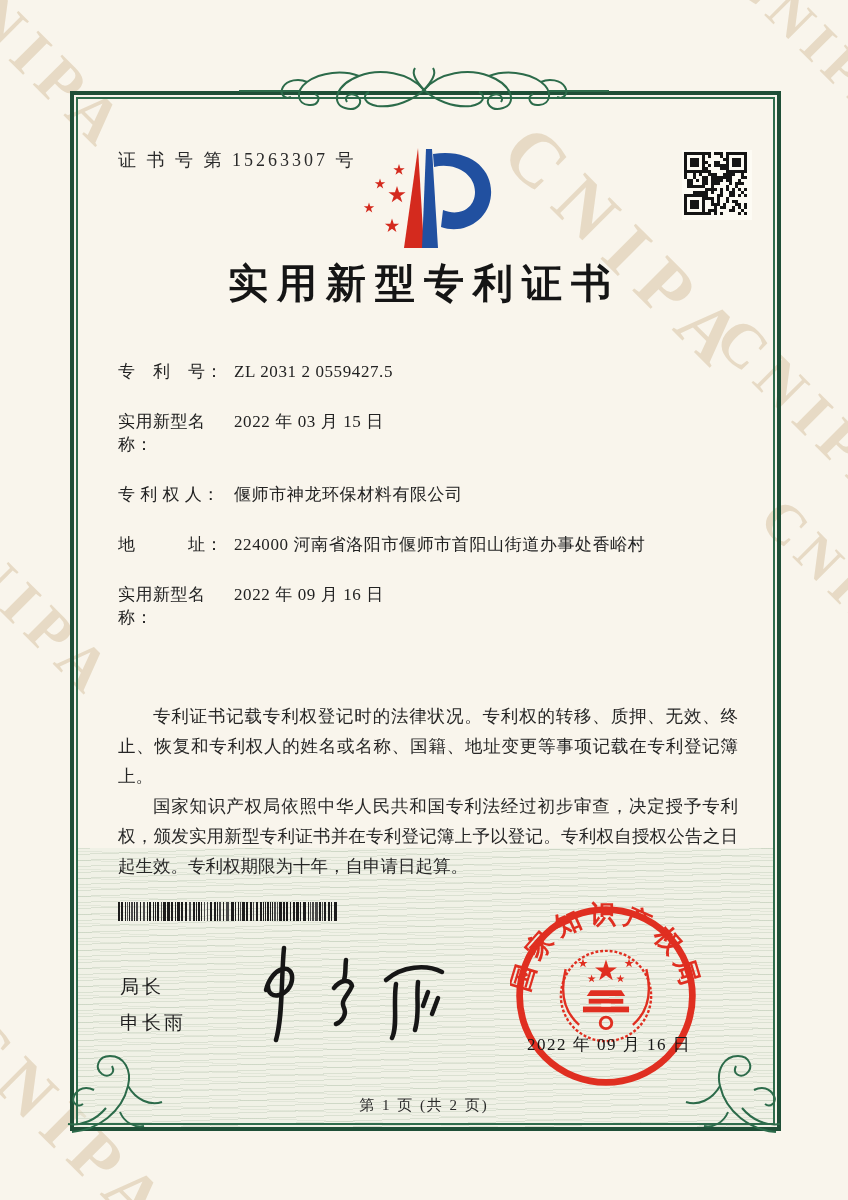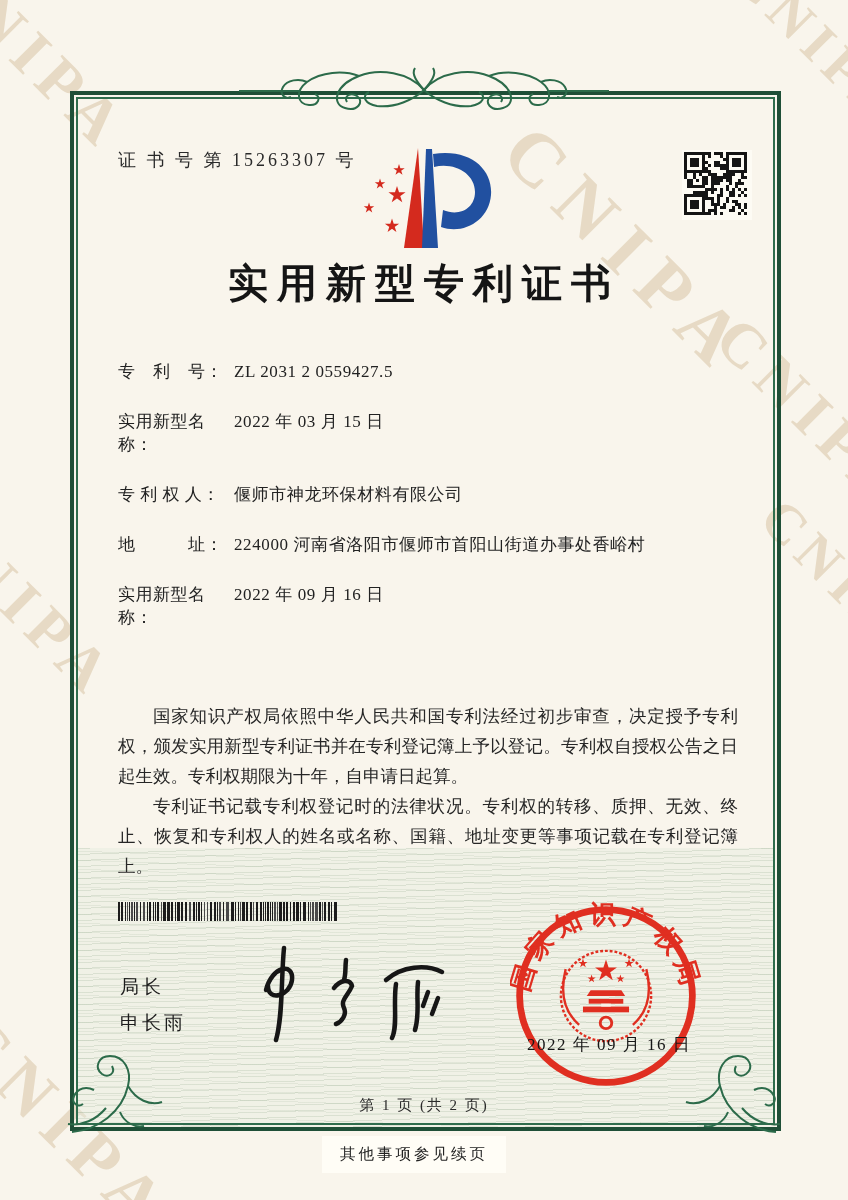--- a/index.html
+++ b/index.html
@@ -394,22 +394,22 @@
       <span class="flabel">地　　　址：</span>
       <span class="fvalue">224000  河南省洛阳市偃师市首阳山街道办事处香峪村</span>
     </div>
     <div class="frow">
       <span class="flabel">实用新型名称：</span>
       <span class="fvalue">2022 年 09 月 16 日</span>
     </div>
   </div>
 
   <div class="abs body-text">
+    <p>专利证书记载专利权登记时的法律状况。专利权的转移、质押、无效、终止、恢复和专利权人的姓名或名称、国籍、地址变更等事项记载在专利登记簿上。</p>
     <p>国家知识产权局依照中华人民共和国专利法经过初步审查，决定授予专利权，颁发实用新型专利证书并在专利登记簿上予以登记。专利权自授权公告之日起生效。专利权期限为十年，自申请日起算。</p>
-    <p>专利证书记载专利权登记时的法律状况。专利权的转移、质押、无效、终止、恢复和专利权人的姓名或名称、国籍、地址变更等事项记载在专利登记簿上。</p>
   </div>
 
   <div class="abs barcode">
       <div style="left: 0px; width: 2px;"></div>
       <div style="left: 3px; width: 2px;"></div>
       <div style="left: 7px; width: 1px;"></div>
       <div style="left: 9px; width: 1px; background: rgb(74, 74, 74);"></div>
       <div style="left: 11px; width: 1px;"></div>
       <div style="left: 13px; width: 2px; background: rgb(74, 74, 74);"></div>
       <div style="left: 16px; width: 1px;"></div>
@@ -518,15 +518,14 @@
       <circle cx="100" cy="128" r="6" fill="none" stroke="#e02517" stroke-width="3"></circle>
       <path d="M58,72 C52,96 56,116 72,130" fill="none" stroke="#e02517" stroke-width="2.5"></path>
       <path d="M142,72 C148,96 144,116 128,130" fill="none" stroke="#e02517" stroke-width="2.5"></path>
     </g>
   </svg>
 
   <div class="abs seal-date">2022 年 09 月 16 日</div>
 
   <div class="abs footer-page">第 1 页 (共 2 页)</div>
 
-  <div class="abs note">其他事项参见续页</div>
 
 </div>
 
 </body></html>

